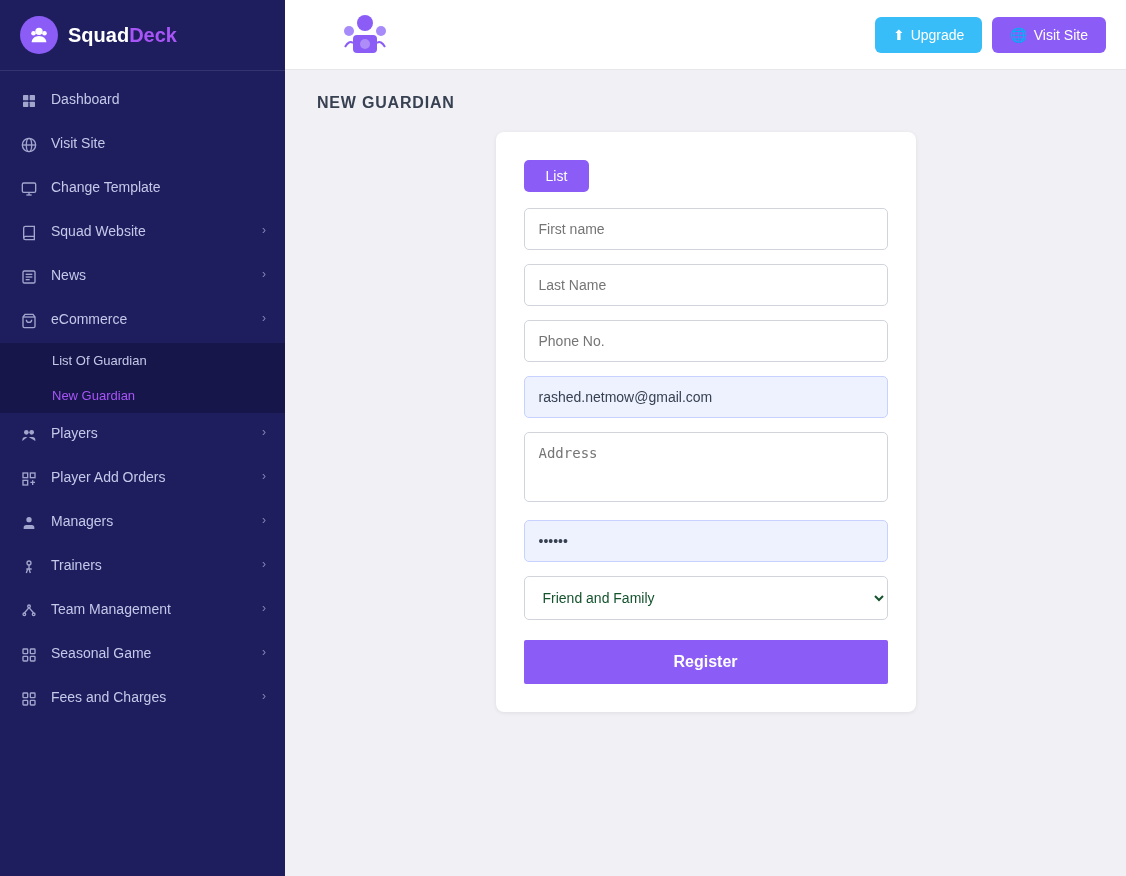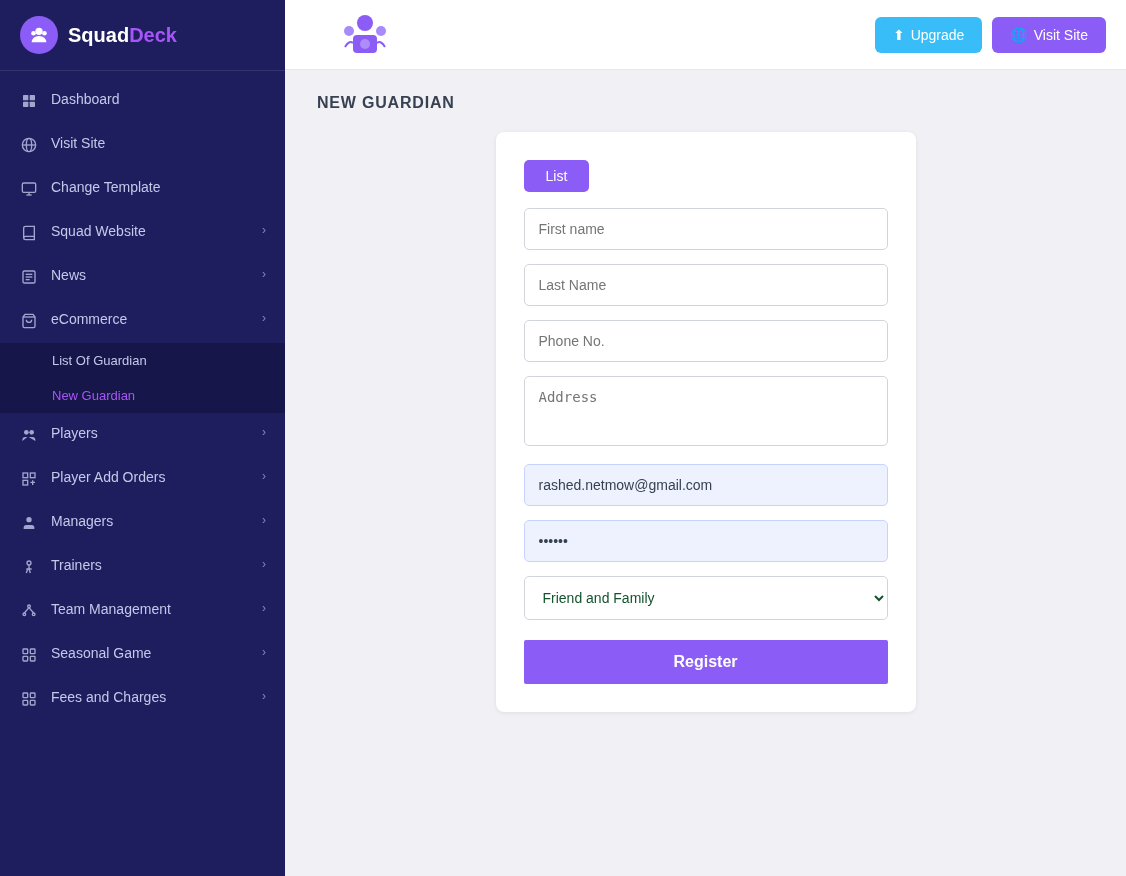--- a/index.html
+++ b/index.html
@@ -443,25 +443,25 @@
 
       <div class="form-group">
         <input class="form-input" type="text" placeholder="Last Name" style="">
       </div>
 
       <div class="form-group">
         <input class="form-input" type="text" placeholder="Phone No." style="">
       </div>
 
       <div class="form-group">
+        <input class="form-input filled" type="email" value="rashed.netmow@gmail.com" style="">
+      </div>
+
+      <div class="form-group">
         <textarea class="form-textarea" placeholder="Address" style=""></textarea>
-      </div>
-
-      <div class="form-group">
-        <input class="form-input filled" type="email" value="rashed.netmow@gmail.com" style="">
       </div>
 
       <div class="form-group">
         <input class="form-input filled" type="password" value="••••••" style="">
       </div>
 
       <div class="form-group">
         <select class="form-select"><option value="Friend and Family">Friend and Family</option></select>
       </div>
 

